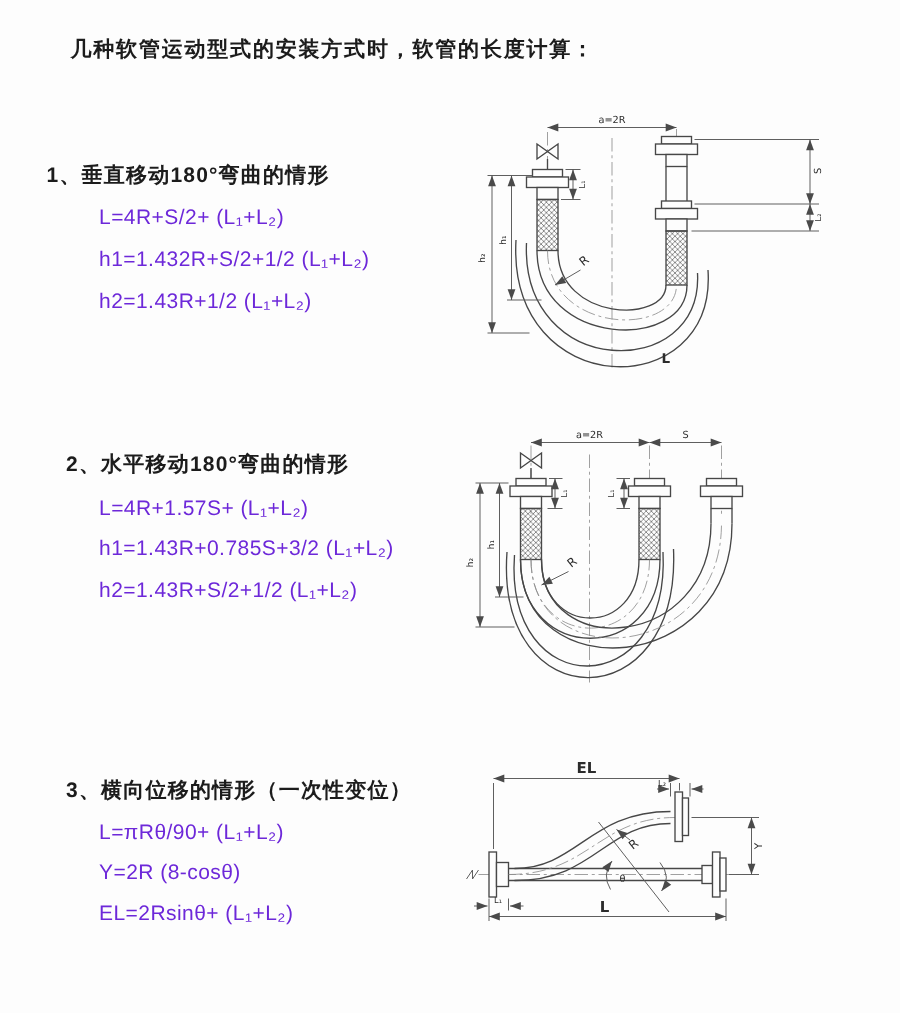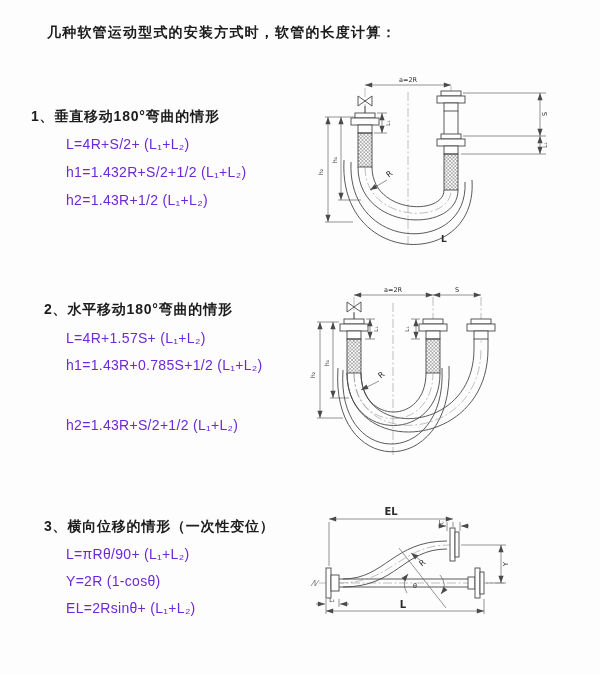--- a/index.html
+++ b/index.html
@@ -23,26 +23,26 @@
 
 <div class="abs title" style="left:35px;top:24px;">几种软管运动型式的安装方式时，软管的长度计算：</div>
 
 <div class="abs heading" style="left:31px;top:108px;">1、垂直移动180°弯曲的情形</div>
 <div class="abs formula" style="left:66px;top:136px;">L=4R+S/2+ (L₁+L₂)</div>
 <div class="abs formula" style="left:66px;top:164px;">h1=1.432R+S/2+1/2 (L₁+L₂)</div>
 <div class="abs formula" style="left:66px;top:192px;">h2=1.43R+1/2 (L₁+L₂)</div>
 
 <div class="abs heading" style="left:44px;top:301px;">2、水平移动180°弯曲的情形</div>
 <div class="abs formula" style="left:66px;top:330px;">L=4R+1.57S+ (L₁+L₂)</div>
-<div class="abs formula" style="left:66px;top:357px;">h1=1.43R+0.785S+1/2 (L₁+L₂)</div>
-<div class="abs formula" style="left:66px;top:385px;margin-top:32px;">h2=1.43R+S/2+1/2 (L₁+L₂)</div>
+<div class="abs formula" style="left:66px;top:357px;">h1=1.43R+0.785S+3/2 (L₁+L₂)</div>
+<div class="abs formula" style="left:66px;top:385px;">h2=1.43R+S/2+1/2 (L₁+L₂)</div>
 
 <div class="abs heading" style="left:44px;top:518px;">3、横向位移的情形（一次性变位）</div>
 <div class="abs formula" style="left:66px;top:546px;">L=πRθ/90+ (L₁+L₂)</div>
-<div class="abs formula" style="left:66px;top:573px;">Y=2R (1-cosθ)</div>
+<div class="abs formula" style="left:66px;top:573px;">Y=2R (8-cosθ)</div>
 <div class="abs formula" style="left:66px;top:600px;text-align:right;">EL=2Rsinθ+ (L₁+L₂)</div>
 
 <svg width="252" height="184" viewBox="0 0 252 184" style="left:303px;top:70px;">
   <defs>
     <marker id="ar1" markerUnits="userSpaceOnUse" markerWidth="9" markerHeight="7" refX="7.6" refY="3" orient="auto-start-reverse">
       <path d="M0.4,0.4 L7.6,3 L0.4,5.6 Z" fill="#4a4a4a"></path>
     </marker>
     <pattern id="hp1" width="3.5" height="3.5" patternUnits="userSpaceOnUse">
       <path d="M0,3.5 L3.5,0 M0,0 L3.5,3.5" stroke="#6b6b6b" stroke-width="0.5"></path>
     </pattern>

